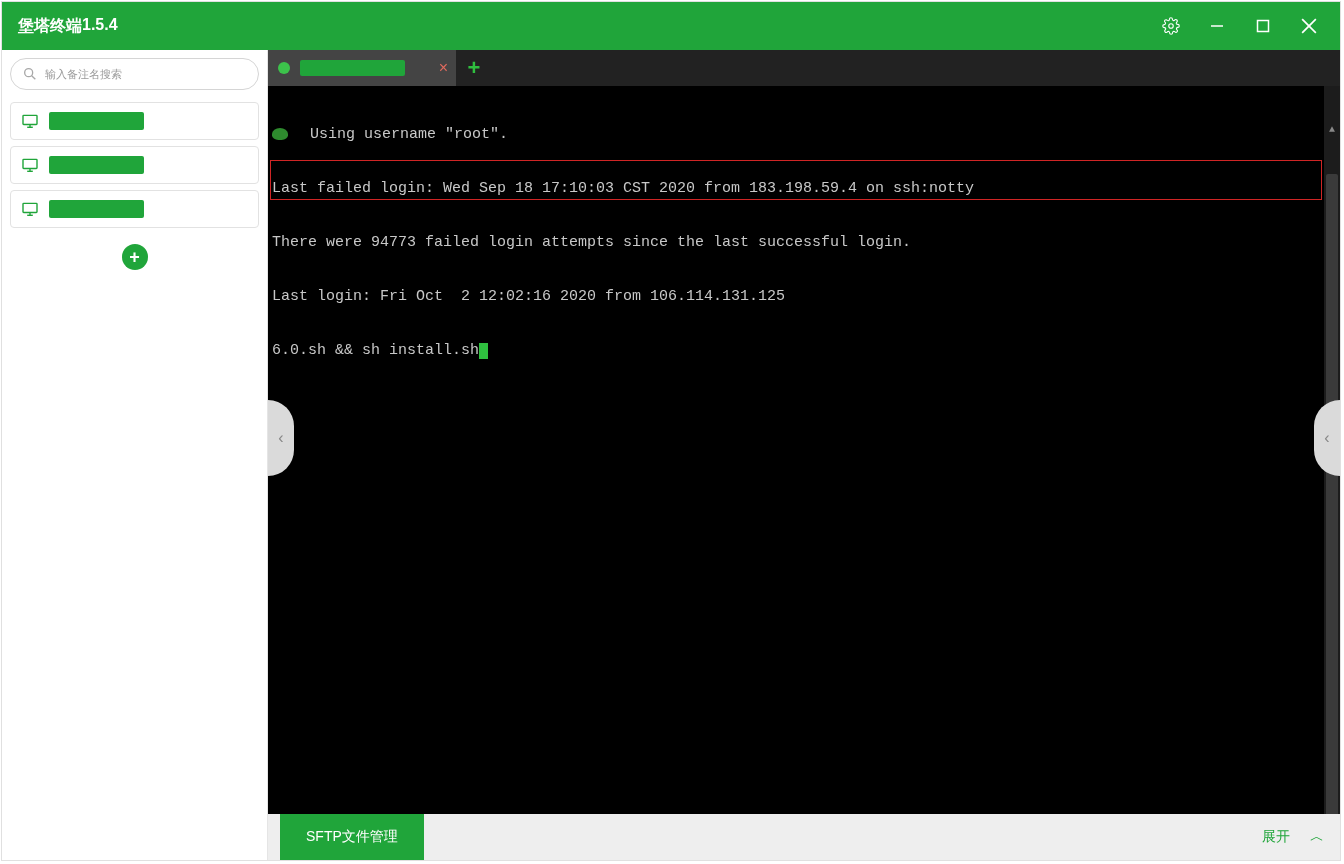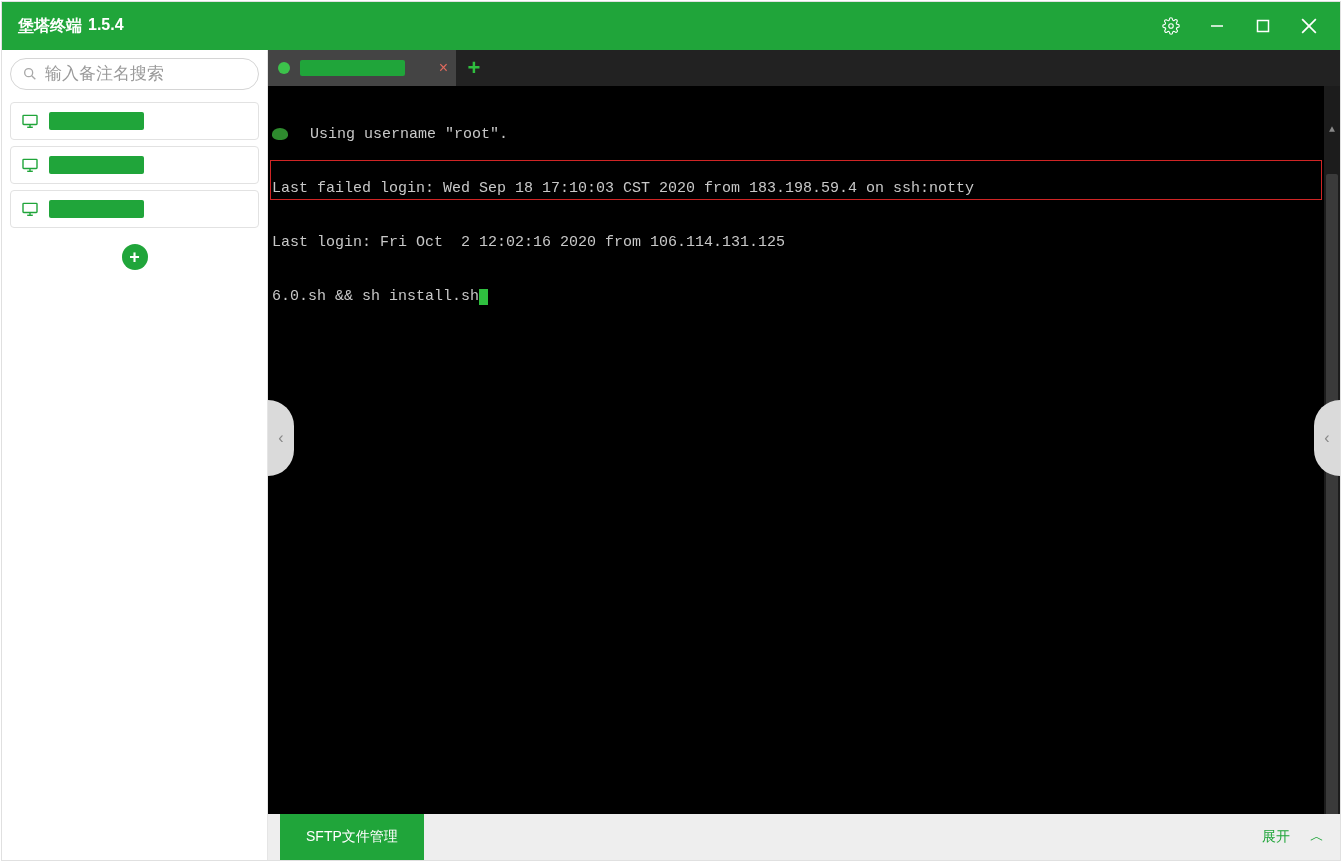--- a/index.html
+++ b/index.html
@@ -27,21 +27,20 @@
     display: flex;
     align-items: center;
     color: #fff;
     padding: 0 8px 0 16px;
     box-sizing: border-box;
   }
   .titlebar-left {
     font-size: 16px;
     font-weight: 600;
     display: flex;
-    gap: 6px;
   }
   .titlebar-spacer { flex: 1; }
   .titlebar-btn {
     width: 46px;
     height: 48px;
     display: flex;
     align-items: center;
     justify-content: center;
     cursor: pointer;
   }
@@ -69,21 +68,21 @@
     position: relative;
     margin-bottom: 12px;
   }
   .search-input {
     width: 100%;
     height: 32px;
     border: 1px solid #d5d5d5;
     border-radius: 16px;
     box-sizing: border-box;
     padding: 0 12px 0 34px;
-    font-size: 17px;
+    font-size: 11px;
     color: #555;
     outline: none;
   }
   .search-input::placeholder { color: #9a9a9a; }
   .search-icon {
     position: absolute;
     left: 12px;
     top: 8px;
     width: 16px;
     height: 16px;
@@ -384,20 +383,21 @@
           <span class="tab-close">×</span>
         </div>
         <div class="tab-add">
           <span>+</span>
         </div>
       </div>
 
       <div class="terminal">
         <div class="term-line"><span class="term-prompt-icon"></span><span>  Using username "root".</span></div>
         <div class="term-line">Last failed login: Wed Sep 18 17:10:03 CST 2020 from 183.198.59.4 on ssh:notty</div>
+        <div class="term-line">There were 94773 failed login attempts since the last successful login.</div>
         <div class="term-line">Last login: Fri Oct  2 12:02:16 2020 from 106.114.131.125</div>
         <div class="term-line"><span>6.0.sh &amp;&amp; sh install.sh</span><span class="cursor-block"></span></div>
 
         <div class="highlight-box" style="left:2px; top:74px; width:1050px; height:38px;"></div>
 
         <div class="scrollbar">
           <div class="scroll-btn">▲</div>
           <div class="scroll-track">
             <div class="scroll-thumb"></div>
           </div>

